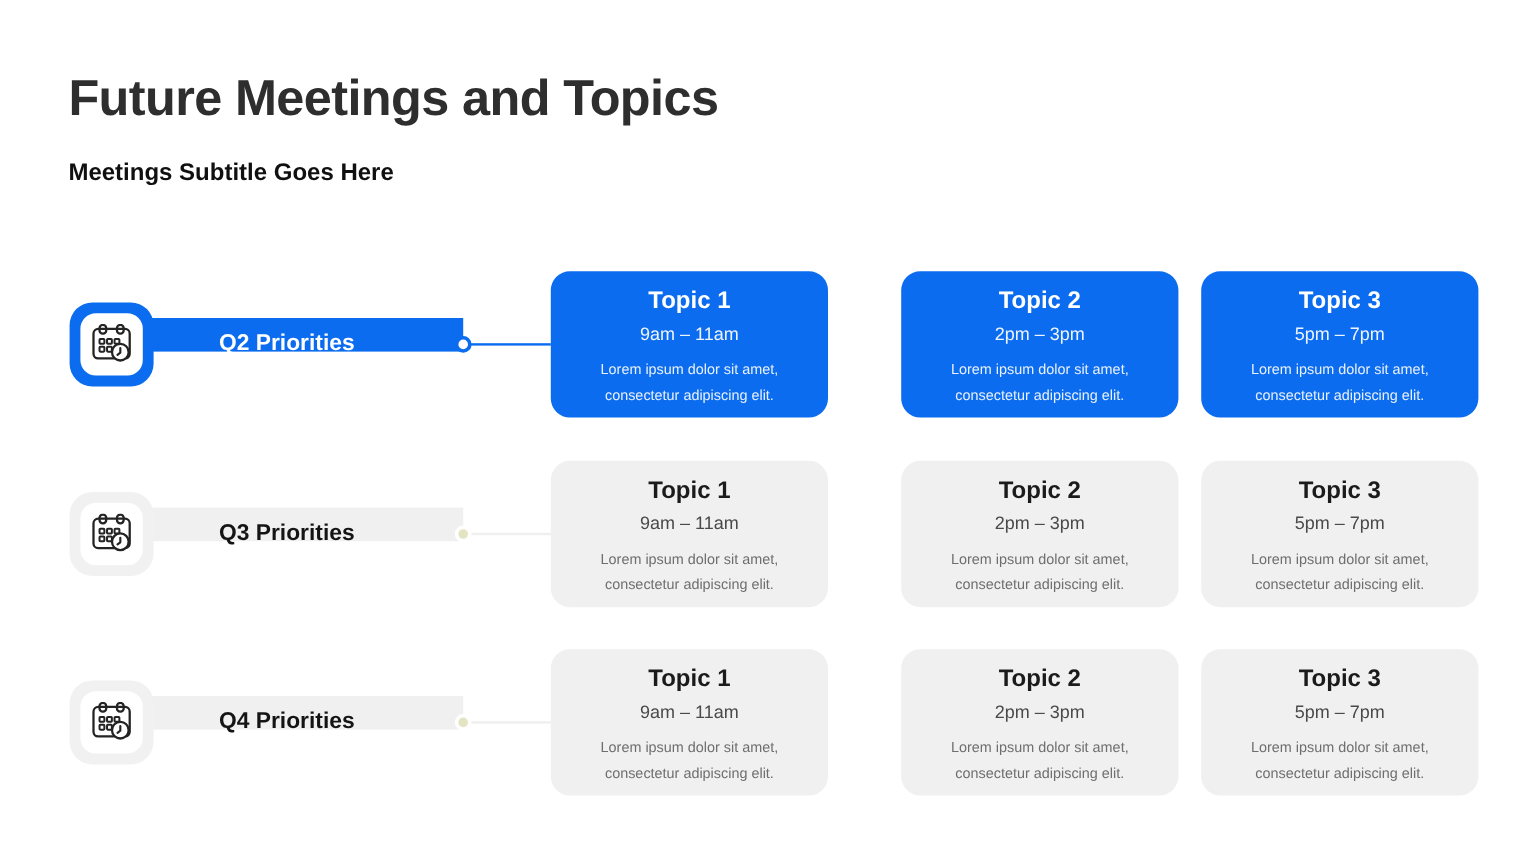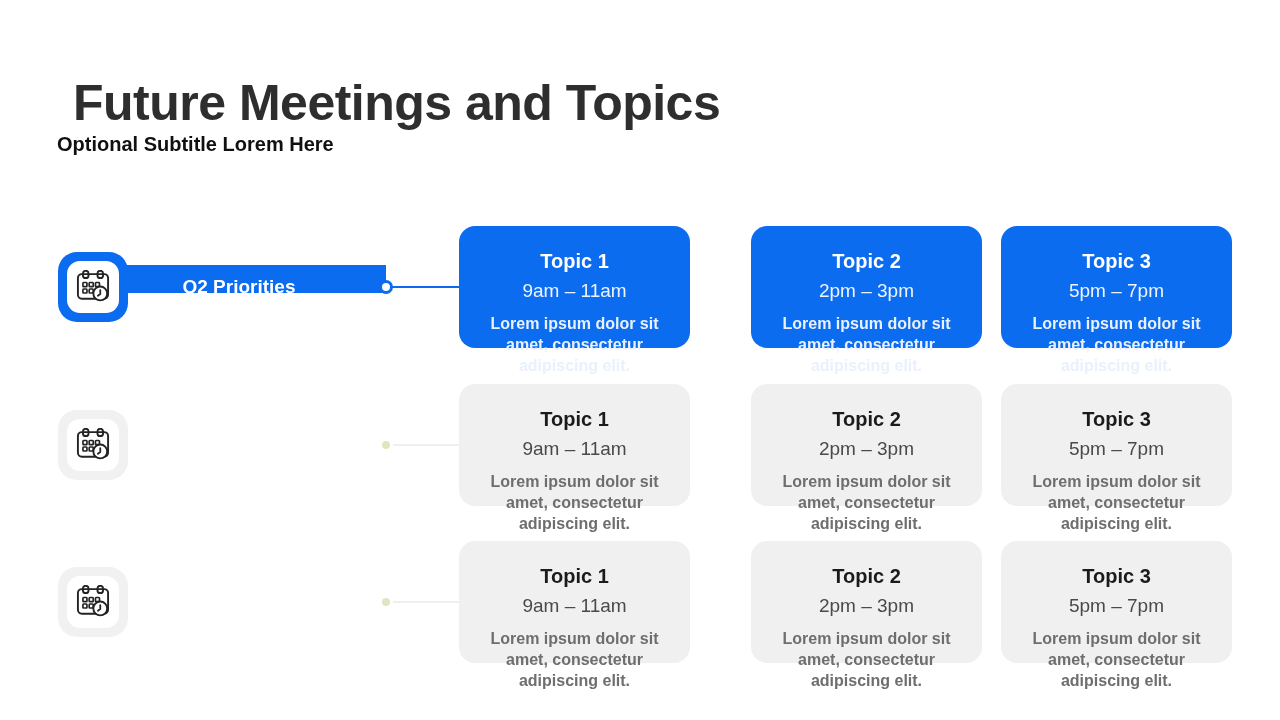--- a/index.html
+++ b/index.html
@@ -1,22 +1,22 @@
 <!DOCTYPE html>
 <html><head>
 <meta charset="utf-8">
 <style>
   html,body{margin:0;padding:0;background:#ffffff;}
   .slide{
     position:relative;width:1280px;height:720px;background:#ffffff;
     font-family:"Liberation Sans",sans-serif;overflow:hidden;
   }
   .page-title{
-    position:absolute;left:57px;top:58px;margin:16px;
-    font-size:50px;font-weight:700;letter-spacing:-0.5px;color:#2e2e2e;
+    position:absolute;left:57px;top:58px;margin:0;
+    font-size:42px;font-weight:700;letter-spacing:-0.5px;color:#2e2e2e;
   }
   .page-subtitle{
     position:absolute;left:57px;top:133px;margin:0;
     font-size:20px;font-weight:700;color:#101010;
   }
   .row{position:absolute;left:0;width:1280px;height:122px;}
   .row1{top:226px;} .row2{top:384px;} .row3{top:541px;}
 
   .bar{position:absolute;left:92px;top:39px;width:294px;height:28px;background:var(--card-gray);}
   .row.active .bar{background:var(--accent);}
@@ -40,29 +40,29 @@
   .link-line{position:absolute;left:392px;top:60px;width:67px;height:2px;background:#efefef;}
   .row.active .link-line{background:var(--accent);}
   .dot{
     position:absolute;left:379px;top:54px;width:14px;height:14px;box-sizing:border-box;
     border-radius:50%;background:var(--inactive-dot);border:3px solid #ffffff;z-index:2;
   }
   .row.active .dot{background:#ffffff;border:3px solid var(--accent);}
 
   .card{
     position:absolute;top:0;width:231px;height:122px;box-sizing:border-box;
-    border-radius:16px;background:var(--card-gray);text-align:center;padding-top:24px;
+    border-radius:16px;background:var(--card-gray);text-align:center;padding-top:14px;
   }
   .card.c1{left:459px;} .card.c2{left:751px;} .card.c3{left:1001px;}
   .row.active .card{background:var(--accent);}
   .card-title{font-size:20px;font-weight:700;color:#1b1b1b;margin:0 0 7px 0;}
-  .card-time{font-size:19px;color:#4a4a4a;margin:0 0 11px 0;}
+  .card-time{font-size:15px;color:#4a4a4a;margin:0 0 11px 0;}
   .card-desc{
-    font-size:16px;line-height:21px;color:#6e6e6e;
-    width:204px;margin:0 auto;font-weight:bold;
+    font-size:12px;line-height:21px;color:#6e6e6e;
+    width:204px;margin:0 auto;
   }
   .row.active .card-title{color:#ffffff;}
   .row.active .card-time{color:#eef4fe;}
   .row.active .card-desc{color:#e9f1fd;}
   .cal-icon{display:block;}
 </style>
 </head>
 <body>
 
 <svg width="0" height="0" style="position:absolute">
@@ -77,21 +77,21 @@
       <rect x="8" y="17.8" width="3.6" height="3.6" rx="0.6" fill="none" stroke="#232323" stroke-width="1.5"></rect>
       <rect x="13.6" y="17.8" width="3.6" height="3.6" rx="0.6" fill="none" stroke="#232323" stroke-width="1.5"></rect>
       <circle cx="23.5" cy="21.8" r="6.2" fill="#ffffff" stroke="#232323" stroke-width="1.7"></circle>
       <path d="M23.5 18.8 L23.5 22.2 L21.4 23.8" fill="none" stroke="#232323" stroke-width="1.6" stroke-linecap="round" stroke-linejoin="round"></path>
     </g>
   </defs>
 </svg>
 
 <div class="slide" style="--accent: #0B6CF0; --card-gray: #F0F0F0; --icon-gray: #F1F1F1; --inactive-dot: #E3E4C1;">
   <h1 class="page-title">Future Meetings and Topics</h1>
-  <h2 class="page-subtitle">Optional Subtitle Lorem Here</h2>
+  <h2 class="page-subtitle">Meetings Subtitle Goes Here</h2>
 
   <div class="row row1 active">
     <div class="bar">
       <span class="bar-label">Q2 Priorities</span>
     </div>
     <div class="icon-box">
       <div class="icon-inner">
         <svg class="cal-icon" width="38" height="34" viewBox="0 0 34 30">
             <use href="#calendar-clock" y="-1"></use>
           </svg>
@@ -111,20 +111,23 @@
       <div class="card-desc">Lorem ipsum dolor sit amet, consectetur adipiscing elit.</div>
     </div>
     <div class="card c3">
       <div class="card-title">Topic 3</div>
       <div class="card-time">5pm – 7pm</div>
       <div class="card-desc">Lorem ipsum dolor sit amet, consectetur adipiscing elit.</div>
     </div>
   </div>
 
   <div class="row row2">
+    <div class="bar">
+      <span class="bar-label">Q3 Priorities</span>
+    </div>
     <div class="icon-box">
       <div class="icon-inner">
         <svg class="cal-icon" width="38" height="34" viewBox="0 0 34 30">
             <use href="#calendar-clock" y="-1"></use>
           </svg>
       </div>
     </div>
     <div class="link-line"></div>
     <div class="dot"></div>
 
@@ -139,20 +142,23 @@
       <div class="card-desc">Lorem ipsum dolor sit amet, consectetur adipiscing elit.</div>
     </div>
     <div class="card c3">
       <div class="card-title">Topic 3</div>
       <div class="card-time">5pm – 7pm</div>
       <div class="card-desc">Lorem ipsum dolor sit amet, consectetur adipiscing elit.</div>
     </div>
   </div>
 
   <div class="row row3">
+    <div class="bar">
+      <span class="bar-label">Q4 Priorities</span>
+    </div>
     <div class="icon-box">
       <div class="icon-inner">
         <svg class="cal-icon" width="38" height="34" viewBox="0 0 34 30">
             <use href="#calendar-clock" y="-1"></use>
           </svg>
       </div>
     </div>
     <div class="link-line"></div>
     <div class="dot"></div>
 

